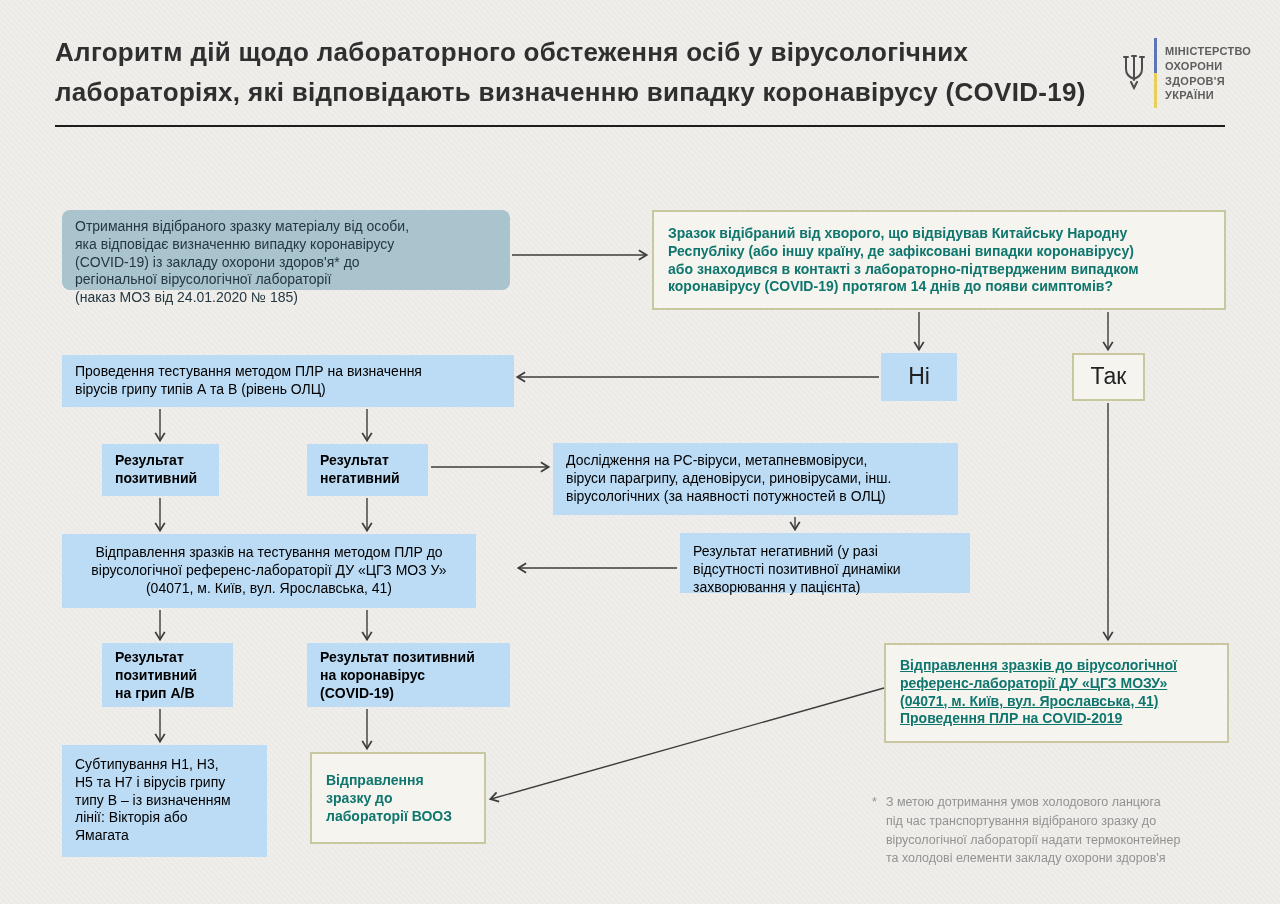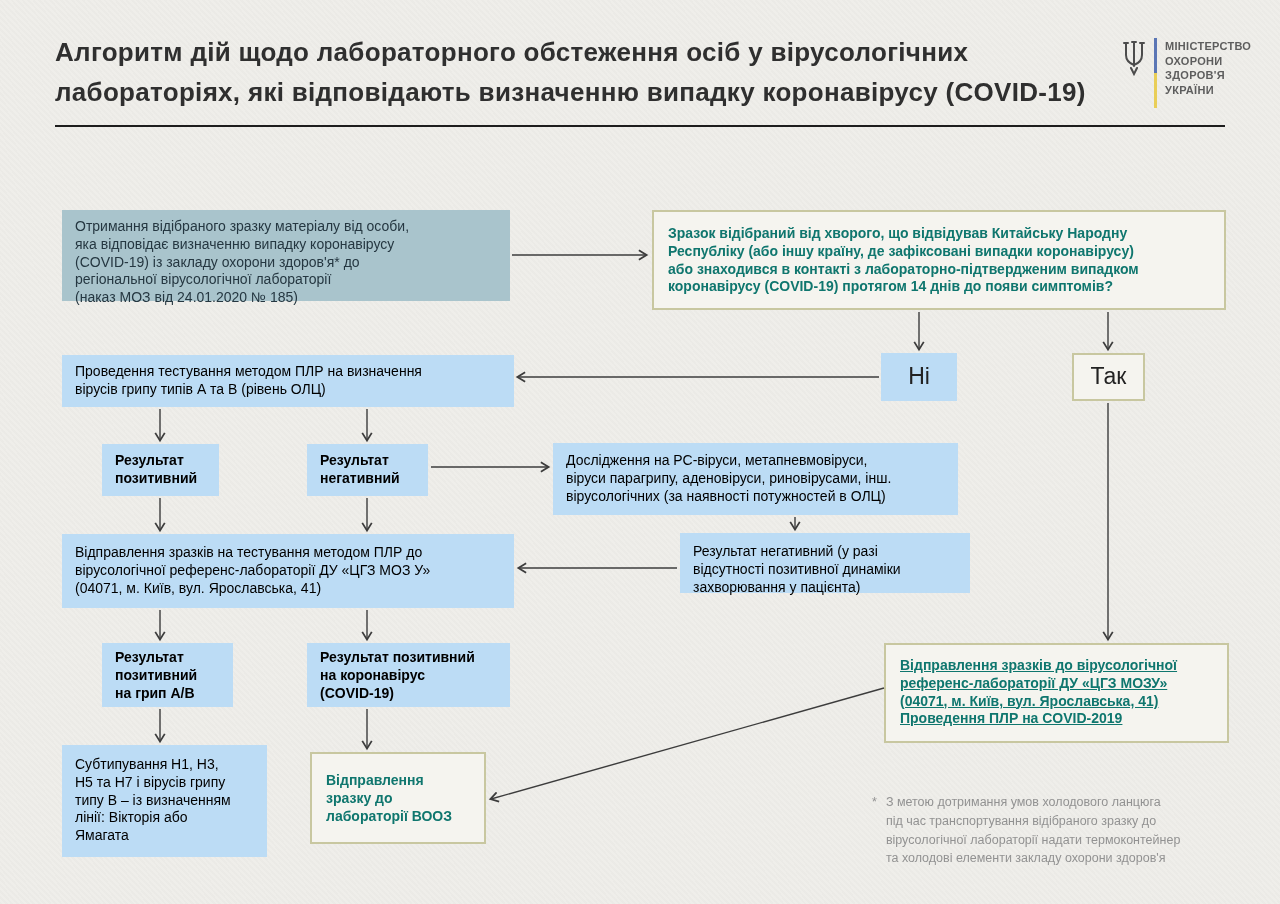--- a/index.html
+++ b/index.html
@@ -19,21 +19,21 @@
     font-size: 26px; font-weight: bold; color: #2f2f2f;
     line-height: 1.55; letter-spacing: 0.3px;
     white-space: pre-line;
   }
   .divider {
     position: absolute; left: 55px; top: 125px; width: 1170px; height: 2px;
     background: #1d1d1d;
   }
   .logo {
     position: absolute; left: 1122px; top: 38px;
-    display: flex; gap: 8px; align-items: flex-start;
+    display: flex; gap: 8px; align-items: center;
   }
   .logo .trident { margin-top: 2px; }
   .flag-bar { width: 3px; height: 70px; display: flex; flex-direction: column; }
   .flag-bar .blue { flex: 1; background: #5b76b5; }
   .flag-bar .yellow { flex: 1; background: #e9ce58; }
   .logo-text {
     font-size: 11px; font-weight: bold; color: #5d5d5d;
     line-height: 1.33; letter-spacing: 0.3px; white-space: pre-line;
     margin-top: 1px;
   }
@@ -47,29 +47,29 @@
   }
   .node--blue   { background: #bcdcf5; }
   .node--slate  { background: #a9c4cc; color: #253741; }
   .node--outline{ background: #f5f4ef; border: 2px solid #c8c7a0; color: #0f766e; }
   .node--bold   { font-weight: bold; }
   .node--tag {
     display: flex; align-items: center; justify-content: center;
     font-weight: normal; font-size: 23px; color: #222; padding: 0;
   }
 
-  #node-receive      { left: 62px;  top: 210px; width: 448px; height: 91px; }
+  #node-receive      { left: 62px;  top: 210px; width: 448px; height: 80px; border-radius: 8px; }
   #node-question     { left: 652px; top: 210px; width: 574px; height: 100px; padding: 13px 14px; }
   #node-no           { left: 881px; top: 353px; width: 76px;  height: 48px; }
   #node-yes          { left: 1072px;top: 353px; width: 73px;  height: 48px; }
   #node-pcr          { left: 62px;  top: 355px; width: 452px; height: 52px; }
   #node-result-pos   { left: 102px; top: 444px; width: 117px; height: 52px; }
   #node-result-neg   { left: 307px; top: 444px; width: 121px; height: 52px; }
   #node-rs           { left: 553px; top: 443px; width: 405px; height: 72px; padding: 9px 13px; }
-  #node-send-ref     { left: 62px;  top: 534px; width: 452px; height: 74px; padding: 10px 13px; }
+  #node-send-ref     { left: 62px;  top: 534px; width: 414px; height: 74px; padding: 10px 13px; text-align: center; }
   #node-neg-dynamics { left: 680px; top: 533px; width: 290px; height: 60px; padding: 10px 13px; }
   #node-pos-flu      { left: 102px; top: 643px; width: 131px; height: 64px; padding: 6px 13px; }
   #node-pos-covid    { left: 307px; top: 643px; width: 203px; height: 64px; padding: 6px 13px; }
   #node-send-who-ref { left: 884px; top: 643px; width: 345px; height: 100px; padding: 12px 14px; text-decoration: underline; }
   #node-subtyping    { left: 62px;  top: 745px; width: 205px; height: 112px; padding: 11px 13px; }
   #node-who          { left: 310px; top: 752px; width: 176px; height: 92px;  padding: 18px 14px; }
 
   
   .footnote {
     position: absolute; left: 872px; top: 793px; width: 356px;

